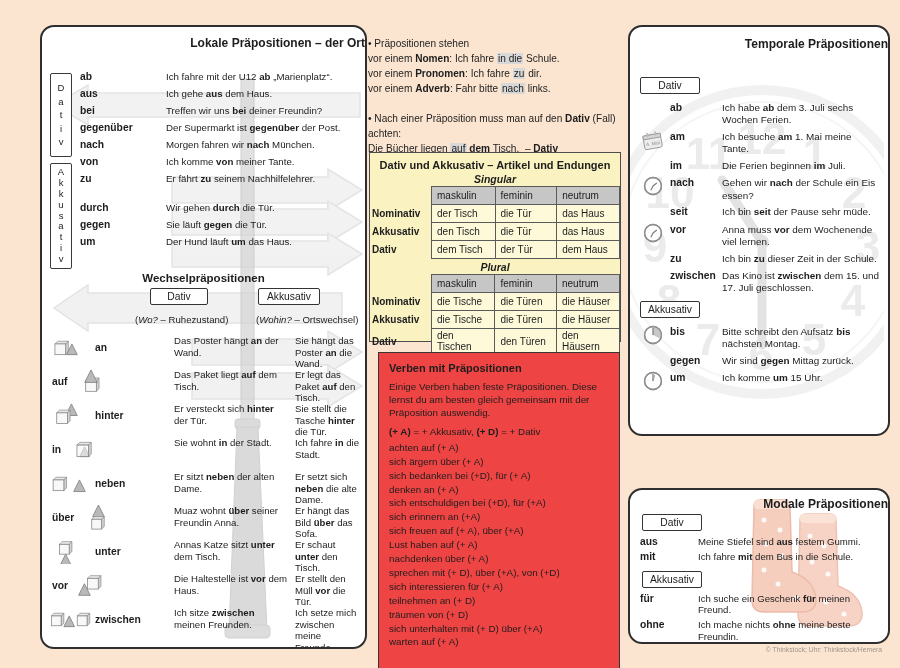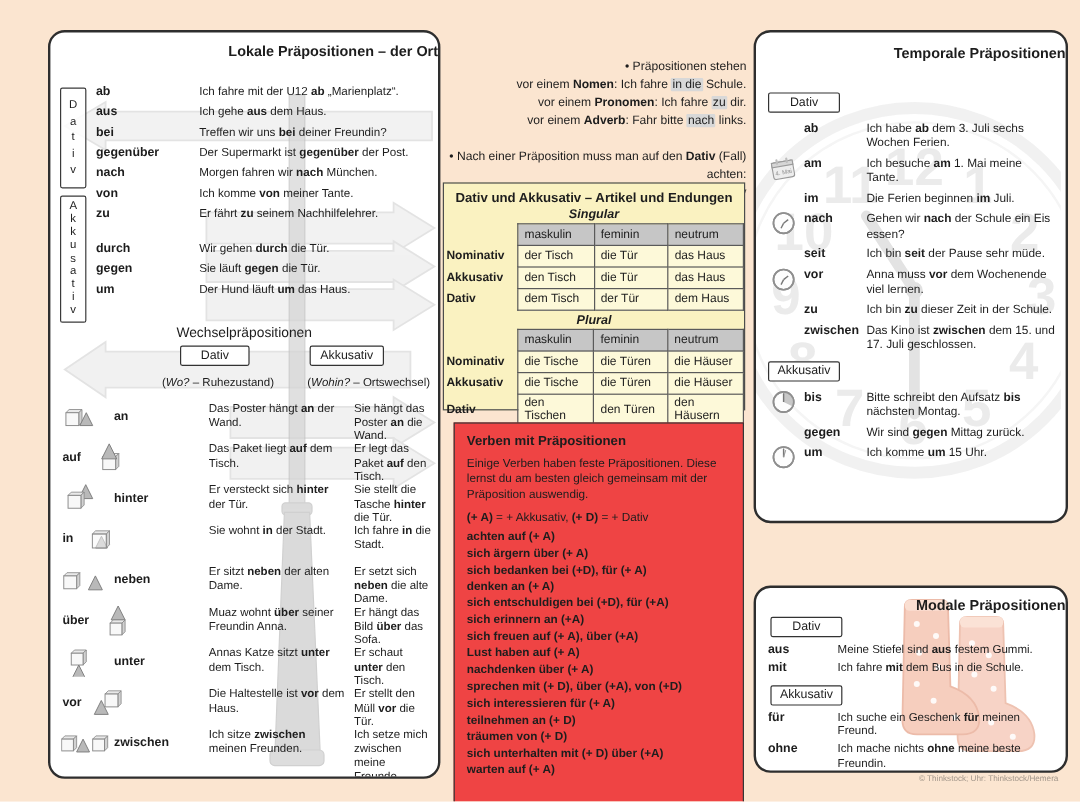--- a/index.html
+++ b/index.html
@@ -17,59 +17,59 @@
     display:flex;align-items:center;justify-content:center;text-align:center;
     white-space:pre-line;font-size:9.5px;z-index:2;border-radius:2px;}
   .dativ-box{top:46px;height:82px;line-height:13.5px;}
   .akk-box{top:136px;height:104px;line-height:10.8px;}
   .rows{position:absolute;left:0;right:5px;z-index:2;}
   .d-rows{top:44px;}
   .a-rows{top:175px;}
   .lrow{display:flex;align-items:flex-start;height:17px;}
   .lrow .prep{margin-left:38px;width:86px;flex:0 0 auto;font-weight:bold;font-size:10.3px;}
   .lrow .ex{flex:1;font-size:9.7px;line-height:12px;}
-  .wx-title{position:absolute;top:245px;left:0;right:0;text-align:center;font-weight:normal;font-size:11.5px;z-index:2;}
+  .wx-title{position:absolute;top:245px;left:0;right:0;text-align:center;font-weight:bold;font-size:11.5px;z-index:2;}
   .wx-head{position:absolute;top:261px;left:0;right:0;z-index:2;}
   .pill{display:inline-block;border:1.5px solid #333;background:#fff;font-size:10.3px;text-align:center;
     padding:2px 0;border-radius:2px;}
   .wx-head .pill.p1{position:absolute;left:108px;width:56px;}
   .wx-head .pill.p2{position:absolute;left:216px;width:60px;}
   .wx-sub{position:absolute;top:287px;left:0;right:0;font-size:9.6px;z-index:2;}
   .wx-sub .s1{position:absolute;left:93px;width:118px;}
   .wx-sub .s2{position:absolute;left:214px;width:106px;}
   .w-rows{position:absolute;top:308px;left:8px;right:5px;z-index:2;}
   .w-row{display:flex;align-items:flex-start;height:34px;}
   .prep-cell{width:124px;flex:0 0 auto;display:flex;align-items:center;gap:3px;}
   .prep-cell .shape{width:42px;display:flex;justify-content:center;flex:0 0 auto;}
   .prep-cell .prep{font-weight:bold;font-size:10.3px;}
   .prep-cell.label-first .shape{order:2;}
   .prep-cell.label-first .prep{order:1;margin-left:2px;}
   .wcol1{width:114px;flex:0 0 auto;margin-right:7px;font-size:9.6px;line-height:11.6px;}
   .wcol2{flex:1;font-size:9.6px;line-height:11.6px;}
 
   
-  .intro{position:absolute;left:368px;top:48px;width:254px;font-size:10.1px;line-height:15px;text-align:right;}
+  .intro{position:absolute;left:368px;top:36px;width:254px;font-size:10.1px;line-height:15px;}
   .intro-line{min-height:15px;white-space:pre-wrap;}
   .hl{background:#d8d8d8;padding:0 1px;border-radius:1px;}
 
   .yellow-panel{position:absolute;left:369px;top:152px;width:252px;height:190px;background:#faf2c1;
     border:1.5px solid #4d4d4d;box-sizing:border-box;padding-top:6px;}
   .yellow-panel .yt{text-align:center;font-weight:bold;font-size:11px;}
   .num-label{text-align:center;font-weight:bold;font-style:italic;font-size:10.5px;margin:2px 12px 1px;}
   .gtable{border-collapse:collapse;margin:0 auto;padding-left:36px;}
   .gtable td{border:1px solid #5a5a5a;background:#fdf9d9;font-size:10px;padding:1px 5px;width:57px;height:15px;}
   .gtable td.head{background:#c6c6c6;}
   .gtable td.rlabel{border:none;background:transparent;font-weight:bold;width:56px;padding-left:2px;}
 
   .blue-panel{position:absolute;left:378px;top:352px;width:242px;height:322px;background:#ef4444;
     border:1.5px solid #363636;box-sizing:border-box;padding:9px 10px;}
   .blue-panel .bt{font-weight:bold;font-size:11px;margin-bottom:6px;}
   .blue-panel .bi{font-size:9.8px;line-height:13px;margin-bottom:6px;}
   .blue-panel .bl{font-size:9.8px;line-height:13.8px;margin-bottom:2px;}
-  .verb-line{font-size:9.8px;line-height:13.9px;font-weight:bold;}
+  .verb-line{font-size:9.8px;line-height:13.9px;}
 
   
   .temporal-panel{left:628px;top:25px;width:258px;height:407px;}
   .temporal-panel .panel-title{margin-top:10px;}
   .t-flow{position:absolute;left:6px;right:7px;top:48px;z-index:2;}
   .t-flow .pill{width:58px;margin:0 0 8px 4px;}
   .t-row{display:flex;align-items:flex-start;margin-bottom:4.5px;min-height:13px;}
   .t-icon{width:34px;flex:0 0 auto;display:flex;justify-content:center;margin-top:-2px;}
   .t-prep{width:52px;flex:0 0 auto;font-weight:bold;font-size:10.3px;}
   .t-ex{flex:1;font-size:9.9px;line-height:12.2px;}

